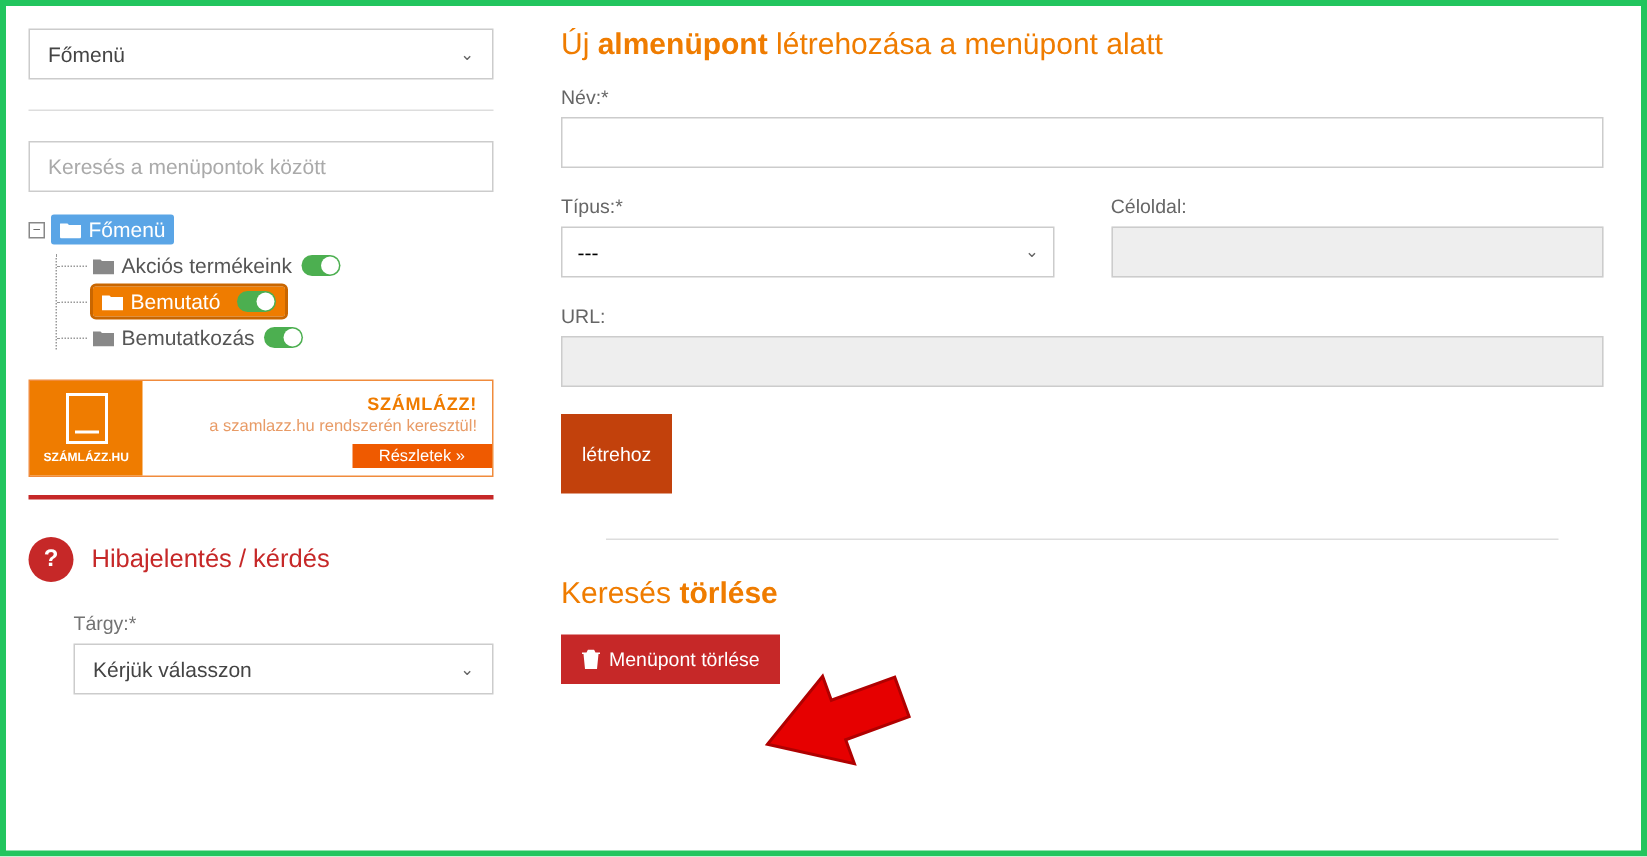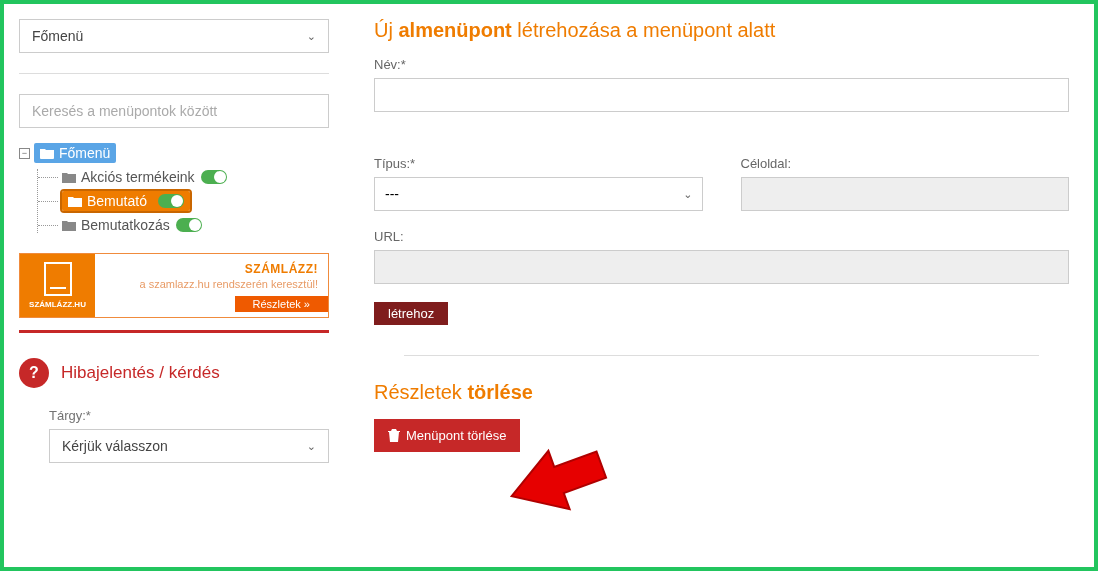--- a/index.html
+++ b/index.html
@@ -48,27 +48,27 @@
 .help-circle { width: 30px; height: 30px; background: #c62828; border-radius: 50%; color: #fff; font-weight: bold; display: flex; align-items: center; justify-content: center; font-size: 16px; }
 .help-title { color: #c62828; font-size: 17px; }
 .help-body { padding-left: 30px; }
 .help-label { color: #737373; font-size: 13px; margin-bottom: 6px; }
 
 .h2 { color: #ef7c00; font-size: 20px; font-weight: normal; margin-bottom: 15px; }
 .h2 strong { font-weight: bold; }
 .form-label { color: #666; font-size: 13px; margin-bottom: 6px; display: block; }
 .form-input { width: 100%; border: 1px solid #ccc; padding: 8px 10px; font-size: 14px; margin-bottom: 18px; }
 .form-input.disabled { background: #eee; color: #999; }
-.form-row { display: flex; gap: 38px; margin-top: 26px; }
+.form-row { display: flex; gap: 38px; }
 .form-col { flex: 1; }
 .form-select { width: 100%; border: 1px solid #ccc; padding: 8px 10px; font-size: 14px; appearance: none; background: #fff; }
 .select-outer { position: relative; margin-bottom: 18px; }
 .select-outer .chev2 { position: absolute; right: 10px; top: 50%; transform: translateY(-50%); font-size: 11px; color: #666; pointer-events: none; }
 
-.btn-orange { background: #7f1d1d; color: #fff; border: none; padding: 4px 14px; font-size: 13px; cursor: pointer; }
+.btn-orange { background: #c2410c; color: #fff; border: none; padding: 19px 14px; font-size: 13px; cursor: pointer; }
 .divider { border-top: 1px solid #ddd; margin: 30px 30px 25px 30px; }
 
 .btn-red { background: #c62828; color: #fff; border: none; padding: 9px 14px; font-size: 13px; cursor: pointer; display: inline-flex; align-items: center; gap: 6px; }
 .trash-icon { display: inline-block; }
 
 .arrow-pointer { position: absolute; left: 500px; top: 440px; pointer-events: none; }
 </style>
 </head>
 <body>
 
@@ -178,21 +178,21 @@
     </div>
 
     <label class="form-label">URL:</label>
     <input class="form-input disabled" type="text" disabled="" value="" style="">
 
     <button class="btn-orange">létrehoz</button>
 
     <div class="divider"></div>
 
     <h2 class="h2">
-      <span>Részletek </span><strong>törlése</strong>
+      <span>Keresés </span><strong>törlése</strong>
     </h2>
 
     <button class="btn-red">
       <svg class="trash-icon" width="12" height="13" viewBox="0 0 12 13">
         <path fill="#fff" d="M1 3h10l-1 10H2z M4 0h4l1 2H3z M0 2h12v1H0z"></path>
       </svg>
       <span>Menüpont törlése</span>
     </button>
   </div>
 

